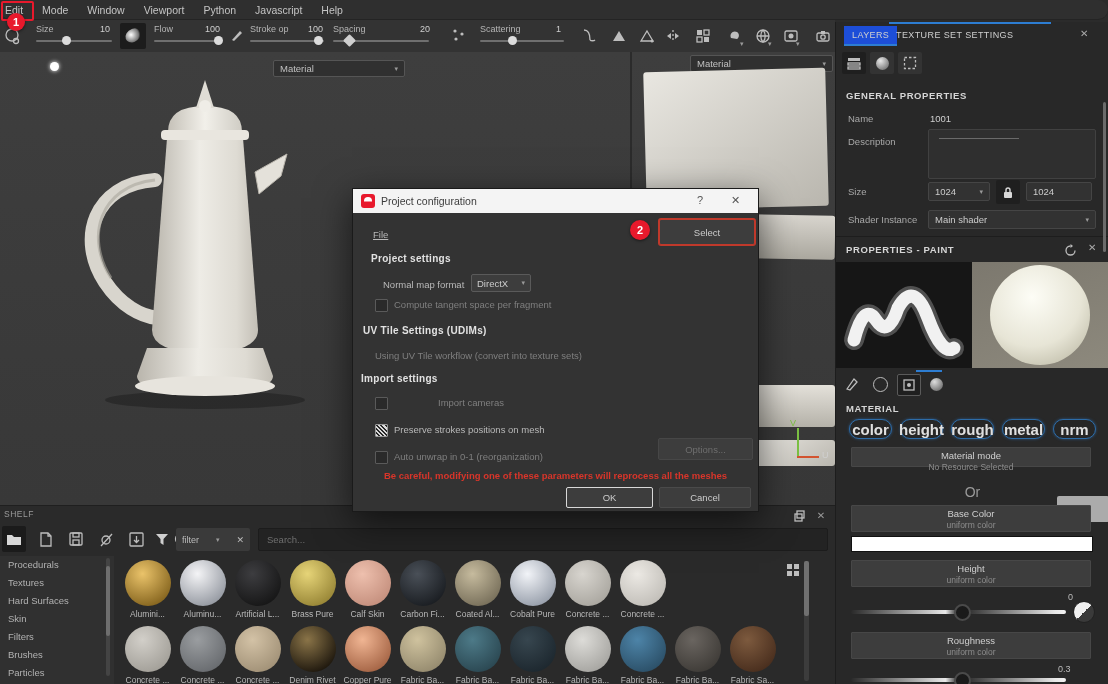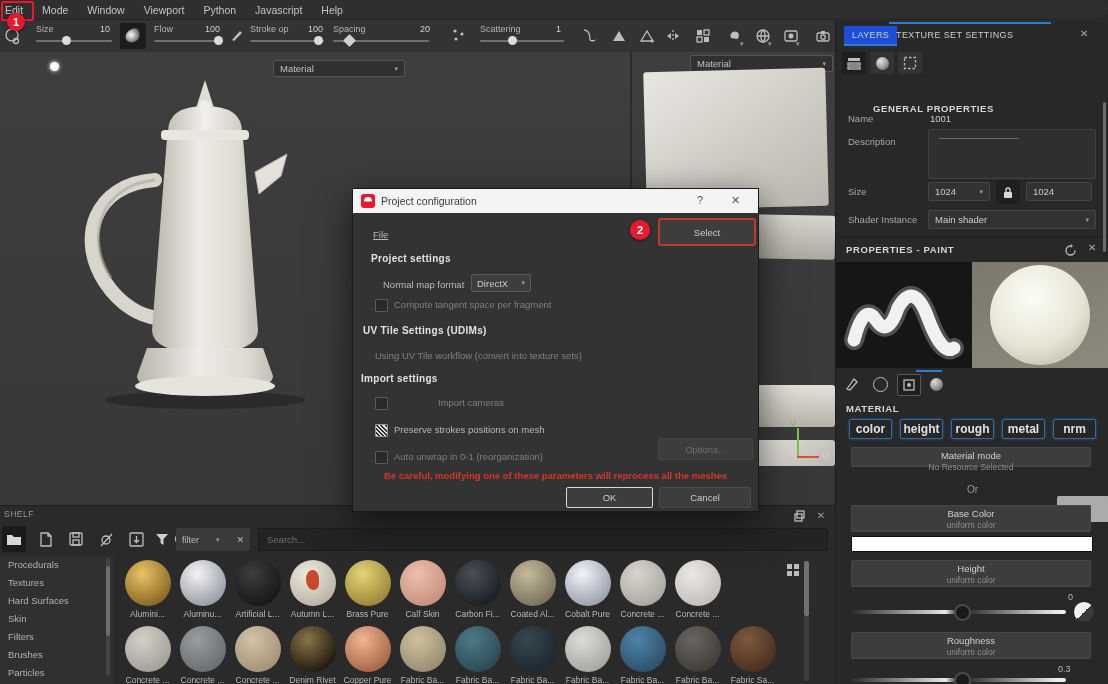--- a/index.html
+++ b/index.html
@@ -72,28 +72,28 @@
   #desc-line{position:absolute;left:10px;top:8px;width:80px;height:1px;background:#6a6a6a;}
   #lock-btn{left:160px;top:158px;width:24px;height:24px;background:#1f1f1f;border-radius:2px;display:flex;align-items:center;justify-content:center;}
   .divider{position:absolute;height:1px;background:#1d1d1d;}
   #paint-preview-l{left:0;top:240px;width:136px;height:106px;background:#161616;}
   #paint-preview-r{left:136px;top:240px;width:137px;height:106px;background:linear-gradient(160deg,#7c786e,#8d897d);}
   #paint-sphere{position:absolute;left:18px;top:3px;width:100px;height:100px;border-radius:50%;
     background:radial-gradient(circle at 42% 32%, #fdfdf6, #e7e5d6 55%, #bdbaa6 90%);}
   #paint-underline{left:80px;top:348px;width:26px;height:2px;background:#2d7dd2;}
   .paint-icon{position:absolute;top:352px;width:22px;height:20px;display:flex;align-items:center;justify-content:center;}
   .paint-icon.sel{background:#1f1f1f;border:1px solid #5a5a5a;border-radius:2px;}
-  .chan{position:absolute;top:397px;height:18px;background:#262626;border:1px solid #2d6ca8;border-radius:2px;
-    box-shadow:0 0 3px rgba(45,125,210,.55);color:#e0e0e0;font-size:12px;font-weight:bold;
+  .chan{position:absolute;top:397px;height:18px;background:#262626;border:1px solid #2d6ca8;border-radius:10px;
+    box-shadow:0 0 3px rgba(45,125,210,.55);color:#e0e0e0;font-size:15px;font-weight:bold;
     display:flex;align-items:center;justify-content:center;}
   .bar{position:absolute;left:15px;width:240px;background:#3d3d3d;border:1px solid #474747;border-radius:1px;
     text-align:center;box-sizing:border-box;}
   .bar-title{font-size:9.5px;color:#d0d0d0;margin-top:2px;}
   .bar-sub{font-size:8.5px;color:#8d8d8d;margin-top:1px;}
-  #or-label{left:0;top:462px;width:273px;text-align:center;font-size:10px;color:#9a9a9a;}
+  #or-label{left:0;top:462px;width:273px;text-align:center;font-size:14px;color:#9a9a9a;}
   #color-swatch{left:15px;top:514px;width:240px;height:14px;background:#ffffff;border:1px solid #111;}
   .grad-slider{position:absolute;height:4px;border-radius:2px;
     background:linear-gradient(90deg,#2a2a2a,#e8e8e8 44%,#1d1d1d 50%,#e8e8e8 95%,#f2f2f2);}
   .grad-knob{position:absolute;width:13px;height:13px;border-radius:50%;background:#1a1a1a;border:2px solid #4a4a4a;top:-6px;}
   #height-toggle{left:237px;top:579px;width:20px;height:20px;border-radius:50%;
     background:linear-gradient(135deg,#f0f0f0 50%,#3a3a3a 50%);border:1px solid #222;}
   #dock-scroll{left:267px;top:80px;width:3px;height:150px;background:#6b6b6b;border-radius:2px;}
   #light-box{left:221px;top:474px;width:52px;height:26px;background:#b9b9b9;border-radius:2px;opacity:.9;}
   
   #dialog{left:352px;top:188px;width:405px;height:322px;background:#333333;border:1px solid #1a1a1a;
@@ -396,26 +396,20 @@
           </div>
           <div class="mat-cell">
             <div class="mat-sphere" style="background: radial-gradient(circle at 38% 30%, rgb(244, 244, 246), rgb(138, 143, 152) 88%);"></div>
             <div class="mat-label">Aluminu...</div>
           </div>
           <div class="mat-cell">
             <div class="mat-sphere" style="background: radial-gradient(circle at 38% 30%, rgb(61, 61, 64), rgb(18, 18, 18) 88%);"></div>
             <div class="mat-label">Artificial L...</div>
           </div>
           <div class="mat-cell">
-            <div class="mat-sphere" style="background: radial-gradient(circle at 38% 30%, rgb(239, 233, 223), rgb(179, 171, 158) 88%);">
-              <div class="mat-accent" style="background: rgb(194, 59, 23);"></div>
-            </div>
-            <div class="mat-label">Autumn L...</div>
-          </div>
-          <div class="mat-cell">
             <div class="mat-sphere" style="background: radial-gradient(circle at 38% 30%, rgb(230, 212, 120), rgb(143, 125, 47) 88%);"></div>
             <div class="mat-label">Brass Pure</div>
           </div>
           <div class="mat-cell">
             <div class="mat-sphere" style="background: radial-gradient(circle at 38% 30%, rgb(238, 192, 174), rgb(192, 138, 120) 88%);"></div>
             <div class="mat-label">Calf Skin</div>
           </div>
           <div class="mat-cell">
             <div class="mat-sphere" style="background: radial-gradient(circle at 38% 30%, rgb(74, 80, 88), rgb(21, 24, 28) 88%);"></div>
             <div class="mat-label">Carbon Fi...</div>
@@ -515,21 +509,21 @@
     </div>
     <div class="strip-btn" style="left:34px;">
       <div style="width:13px;height:13px;border-radius:50%;background:radial-gradient(circle at 35% 30%,#e8e8e8,#5a5a5a);"></div>
     </div>
     <div class="strip-btn" style="left:62px;">
       <svg width="14" height="14">
           <rect x="1.5" y="1.5" width="11" height="11" fill="none" stroke="#bdbdbd" stroke-width="1.3" stroke-dasharray="2.5 2"></rect>
         </svg>
     </div>
 
-    <span class="sec-header" style="left:10px;top:81px;margin-left:27px;">GENERAL PROPERTIES</span>
+    <span class="sec-header" style="left:10px;top:68px;">GENERAL PROPERTIES</span>
     <span class="fld-label" style="left:12px;top:91px;">Name</span>
     <span class="fld-value" style="left:94px;top:91px;">1001</span>
     <span class="fld-label" style="left:12px;top:114px;">Description</span>
     <div class="abs" id="desc-box">
         <div id="desc-line"></div>
       </div>
     <span class="fld-label" style="left:12px;top:164px;">Size</span>
     <div class="fld-box" style="left:92px;top:160px;width:62px;height:19px;">
       <span>1024</span>
       <span style="font-size:7px;color:#9a9a9a;">▾</span>

